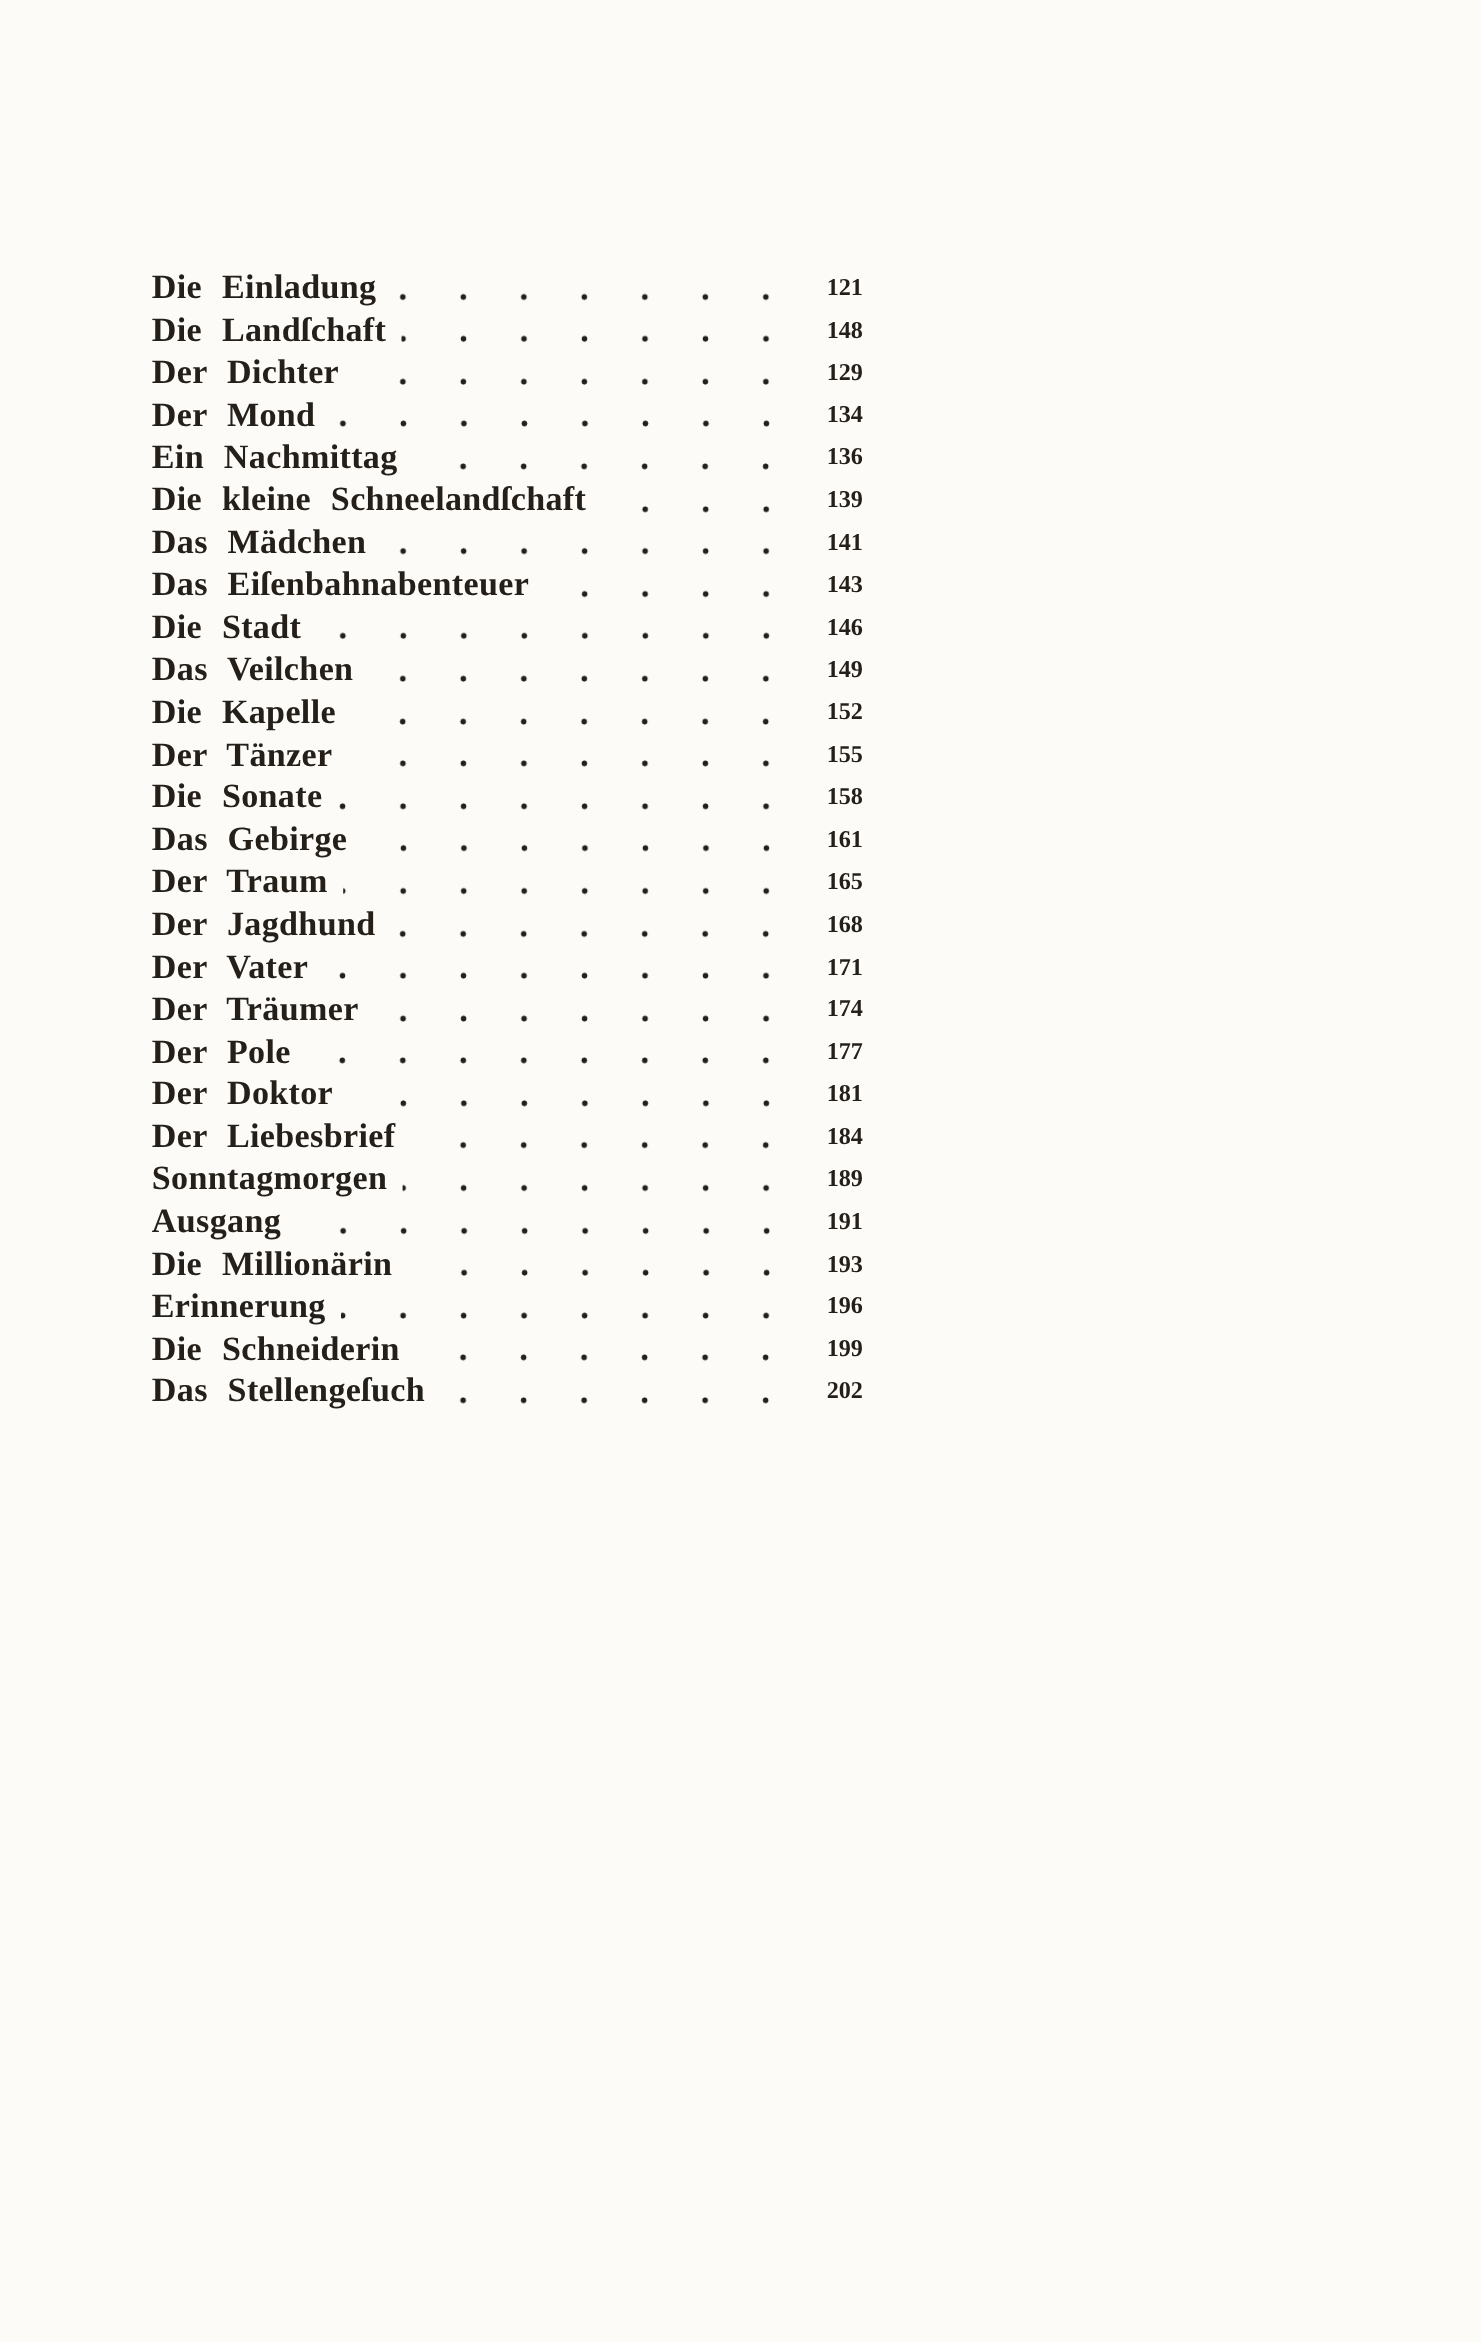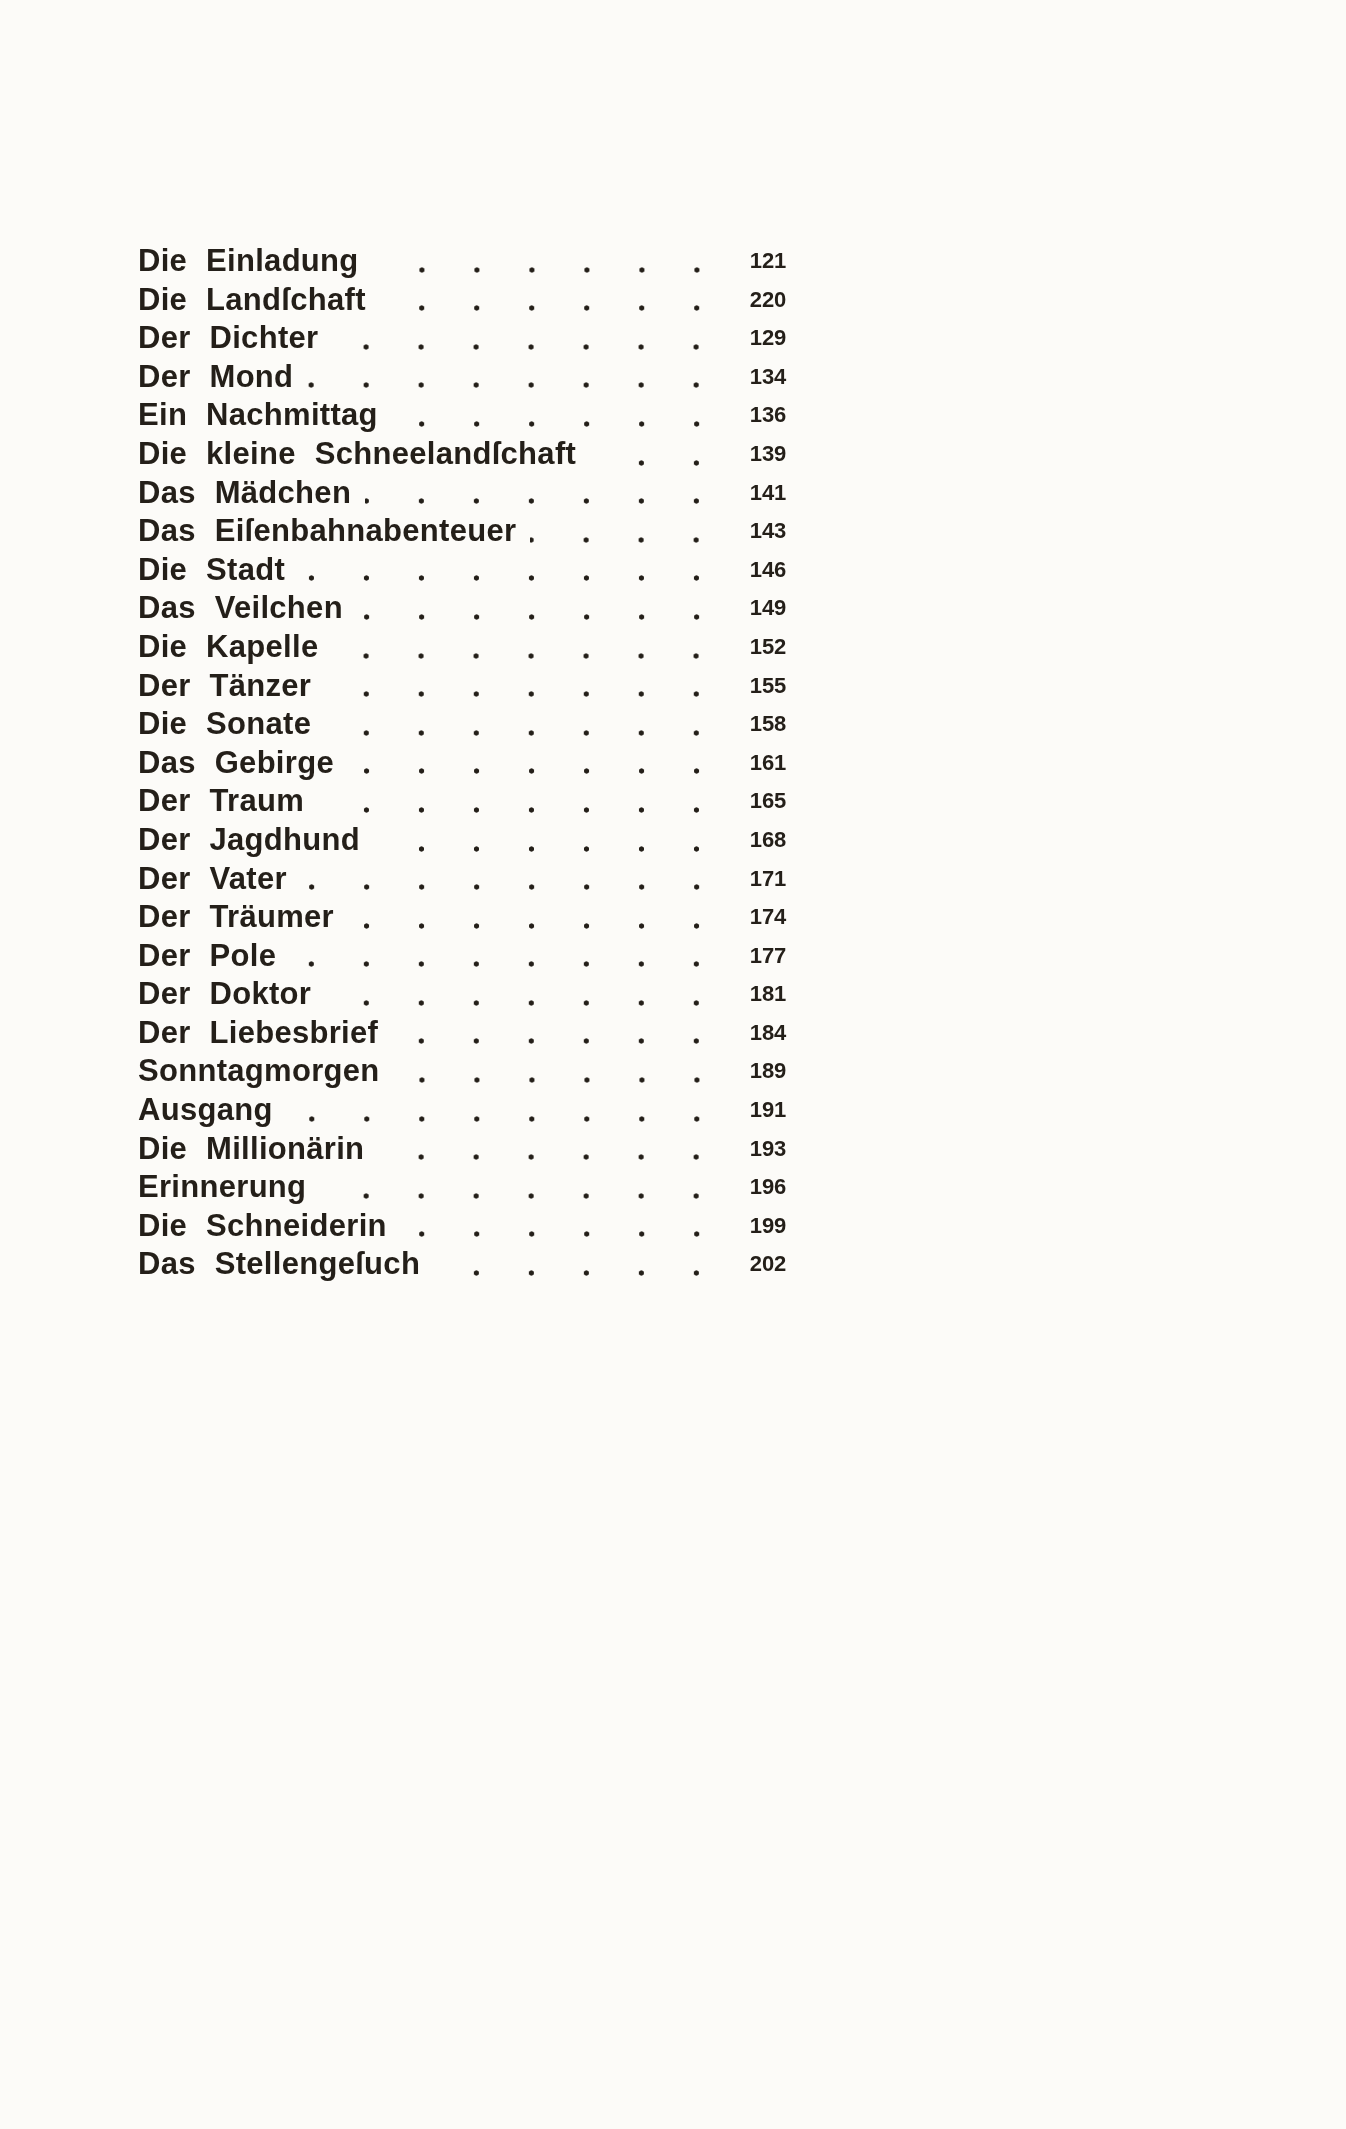--- a/index.html
+++ b/index.html
@@ -7,21 +7,21 @@
     padding: 0;
     background: #e8e8e6;
   }
   .page {
     position: relative;
     width: 1346px;
     height: 2129px;
     margin: 0 auto;
     background: var(--paper, #fcfbf8);
     overflow: hidden;
-    font-family: Liberation Sans, sans-serif;
+    font-family: Liberation Serif, serif;
     color: var(--ink, #241f19);
   }
   .toc {
     position: absolute;
     left: 138px;
     top: 242px;
     width: 668px;
   }
   .toc-row {
     display: flex;
@@ -62,21 +62,21 @@
   <div class="toc-row">
     <span class="title">Die Einladung</span>
     <span class="leader"></span>
     <span class="pagenum">121</span>
   </div>
 
 
   <div class="toc-row">
     <span class="title">Die Landſchaft</span>
     <span class="leader"></span>
-    <span class="pagenum">220</span>
+    <span class="pagenum">148</span>
   </div>
 
   <div class="toc-row">
     <span class="title">Der Dichter</span>
     <span class="leader"></span>
     <span class="pagenum">129</span>
   </div>
 
 
   <div class="toc-row">

